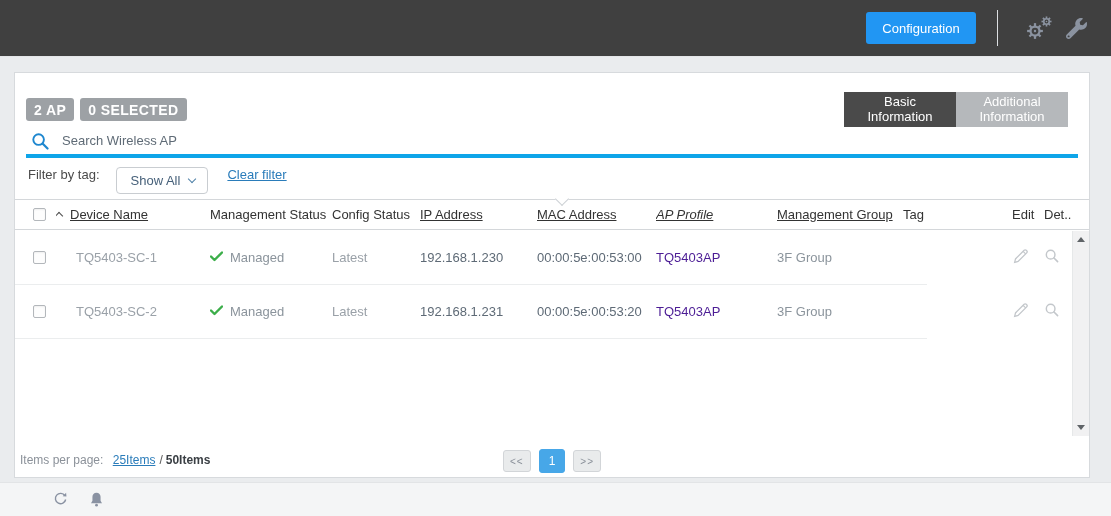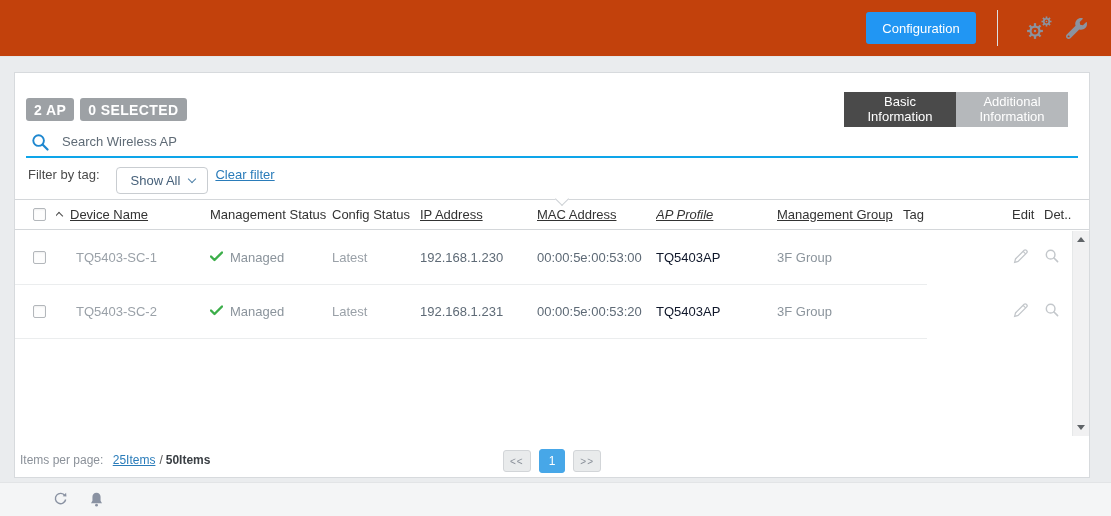--- a/index.html
+++ b/index.html
@@ -5,59 +5,59 @@
   * { box-sizing: border-box; margin: 0; padding: 0; }
   html,body { width:1111px; height:516px; }
   body {
     font-family: "Liberation Sans", sans-serif;
     background:#eaecee;
     position:relative;
     overflow:hidden;
     font-size:13px;
   }
   
-  .topbar { position:absolute; top:0; left:0; width:1111px; height:57px; background:#c2410c; border-bottom:1px solid #e4e6e8; }
+  .topbar { position:absolute; top:0; left:0; width:1111px; height:57px; background:#404040; border-bottom:1px solid #e4e6e8; }
   .config-btn { position:absolute; left:866px; top:12px; width:110px; height:32px; background:#2196f3; color:#fff; border:none; border-radius:3px; font-size:13px; font-family:inherit; cursor:pointer; }
   .topbar-divider { position:absolute; left:997px; top:10px; width:1px; height:36px; background:#dcdfe2; }
   .gear-group { position:absolute; left:1026px; top:15px; width:30px; height:28px; cursor:pointer; }
   .gear-big { position:absolute; left:0; top:7px; }
   .gear-small { position:absolute; left:15px; top:0; }
   .wrench-btn { position:absolute; left:1066px; top:18px; width:22px; height:22px; cursor:pointer; }
   
   .panel { position:absolute; left:14px; top:72px; width:1076px; height:406px; background:#fff; border:1px solid #d7dadd; }
   .badges { position:absolute; left:11px; top:25px; }
   .badge { display:inline-block; background:#9da1a5; color:#fff; font-size:14px; font-weight:bold; letter-spacing:.4px; padding:4px 8px 3px; border-radius:3px; margin-right:6px; }
   .tabs { position:absolute; top:19px; right:21px; display:flex;padding-left:16px; }
   .tab { width:112px; height:35px; display:flex; align-items:center; justify-content:center; text-align:center; color:#fff; font-size:13px; line-height:1.15; cursor:pointer; padding:0 10px; }
   .tab.active { background:#4a4a4a; }
   .tab.inactive { background:#b5b8bb; }
-  .search-row { position:absolute; left:11px; top:54px; width:1052px; height:31px; border-bottom:2px solid #0ea5e9; display:flex; align-items:center; }
+  .search-row { position:absolute; left:11px; top:54px; width:1052px; height:31px; border-bottom:4px solid #0ea5e9; display:flex; align-items:center; }
   .search-input { border:none; outline:none; flex:1; font-size:13px; font-family:inherit; color:#444; margin-left:12px; height:24px; }
   .search-input::placeholder { color:#5f6b76; opacity:1; }
   .filter-row { position:absolute; left:13px; top:94px; height:30px; display:flex; align-items:flex-start; }
   .filter-label { color:#4a4a4a; font-size:13px; }
   .dropdown { display:inline-flex; align-items:center; margin-left:16px; border:1px solid #c9cdd1; border-radius:4px; padding:5px 12px 5px 14px; color:#47617a; font-size:13px; cursor:pointer; background:#fff; }
   .chev-down { display:inline-block; width:6px; height:6px; border-right:1.5px solid #4f81a8; border-bottom:1.5px solid #4f81a8; transform:rotate(45deg); margin-left:9px; margin-top:-3px; }
   .link { color:#2a7cba; text-decoration:underline; cursor:pointer; font-size:13px; }
-  .clear-filter { margin-left:7px; }
+  .clear-filter { margin-left:19px; }
   
   #header-row { position:absolute; left:0; top:126px; width:1074px; height:31px; border-top:1px solid #d4d7da; border-bottom:1px solid #d4d7da; display:flex; align-items:center; color:#333; }
   .hcell { display:flex; align-items:center; overflow:hidden; white-space:nowrap; flex:none; }
   .hlabel.sortable { text-decoration:underline; cursor:pointer; }
   .sort-caret { display:inline-block; width:6px; height:6px; border-left:1.5px solid #4d4d4d; border-top:1.5px solid #4d4d4d; transform:rotate(45deg); margin-right:8px; margin-top:3px; flex:none; }
   .notch { position:absolute; top:-6px; left:542px; width:10px; height:10px; background:#fff; transform:rotate(45deg); border-right:1px solid #cdd1d5; border-bottom:1px solid #cdd1d5; }
   .checkbox { display:inline-block; width:13px; height:13px; border:1px solid #b3b7bb; border-radius:2px; background:#fdfdfd; margin-left:13px; cursor:pointer; box-shadow:inset 0 1px 2px rgba(0,0,0,.06); }
   #scroll-area { position:absolute; left:0; top:158px; width:1074px; height:205px; overflow:hidden; }
   .trow { display:flex; align-items:center; height:54px; border-bottom:1px solid #ebedee; width:912px; }
   .cell { overflow:hidden; white-space:nowrap; flex:none; display:flex; align-items:center; }
   .cell-device_name { color:#9aa1a8; padding-left:20px; }
   .cell-management_status { color:#8b949c; }
   .cell-config_status { color:#9aa1a8; }
   .cell-ip_address, .cell-mac_address { color:#5e6a76; }
-  .cell-ap_profile { color:#0f172a;text-align:right; }
+  .cell-ap_profile { color:#4c1d95;text-align:right; }
   .cell-management_group { color:#8b949c; }
   .cell-edit, .cell-details { cursor:pointer; }
   .check-icon { margin-right:7px; flex:none; }
   
   .scrollbar { position:absolute; right:0; top:158px; width:17px; height:205px; background:#f1f1f2; border-left:1px solid #e6e8e9; }
   .sb-btn { position:absolute; left:0; width:16px; height:17px; cursor:pointer; }
   .sb-btn.up { top:0; } .sb-btn.down { bottom:0; }
   .tri-up { width:0; height:0; border-left:4px solid transparent; border-right:4px solid transparent; border-bottom:5px solid #5f6367; margin:6px auto; }
   .tri-down { width:0; height:0; border-left:4px solid transparent; border-right:4px solid transparent; border-top:5px solid #5f6367; margin:6px auto; }
   

